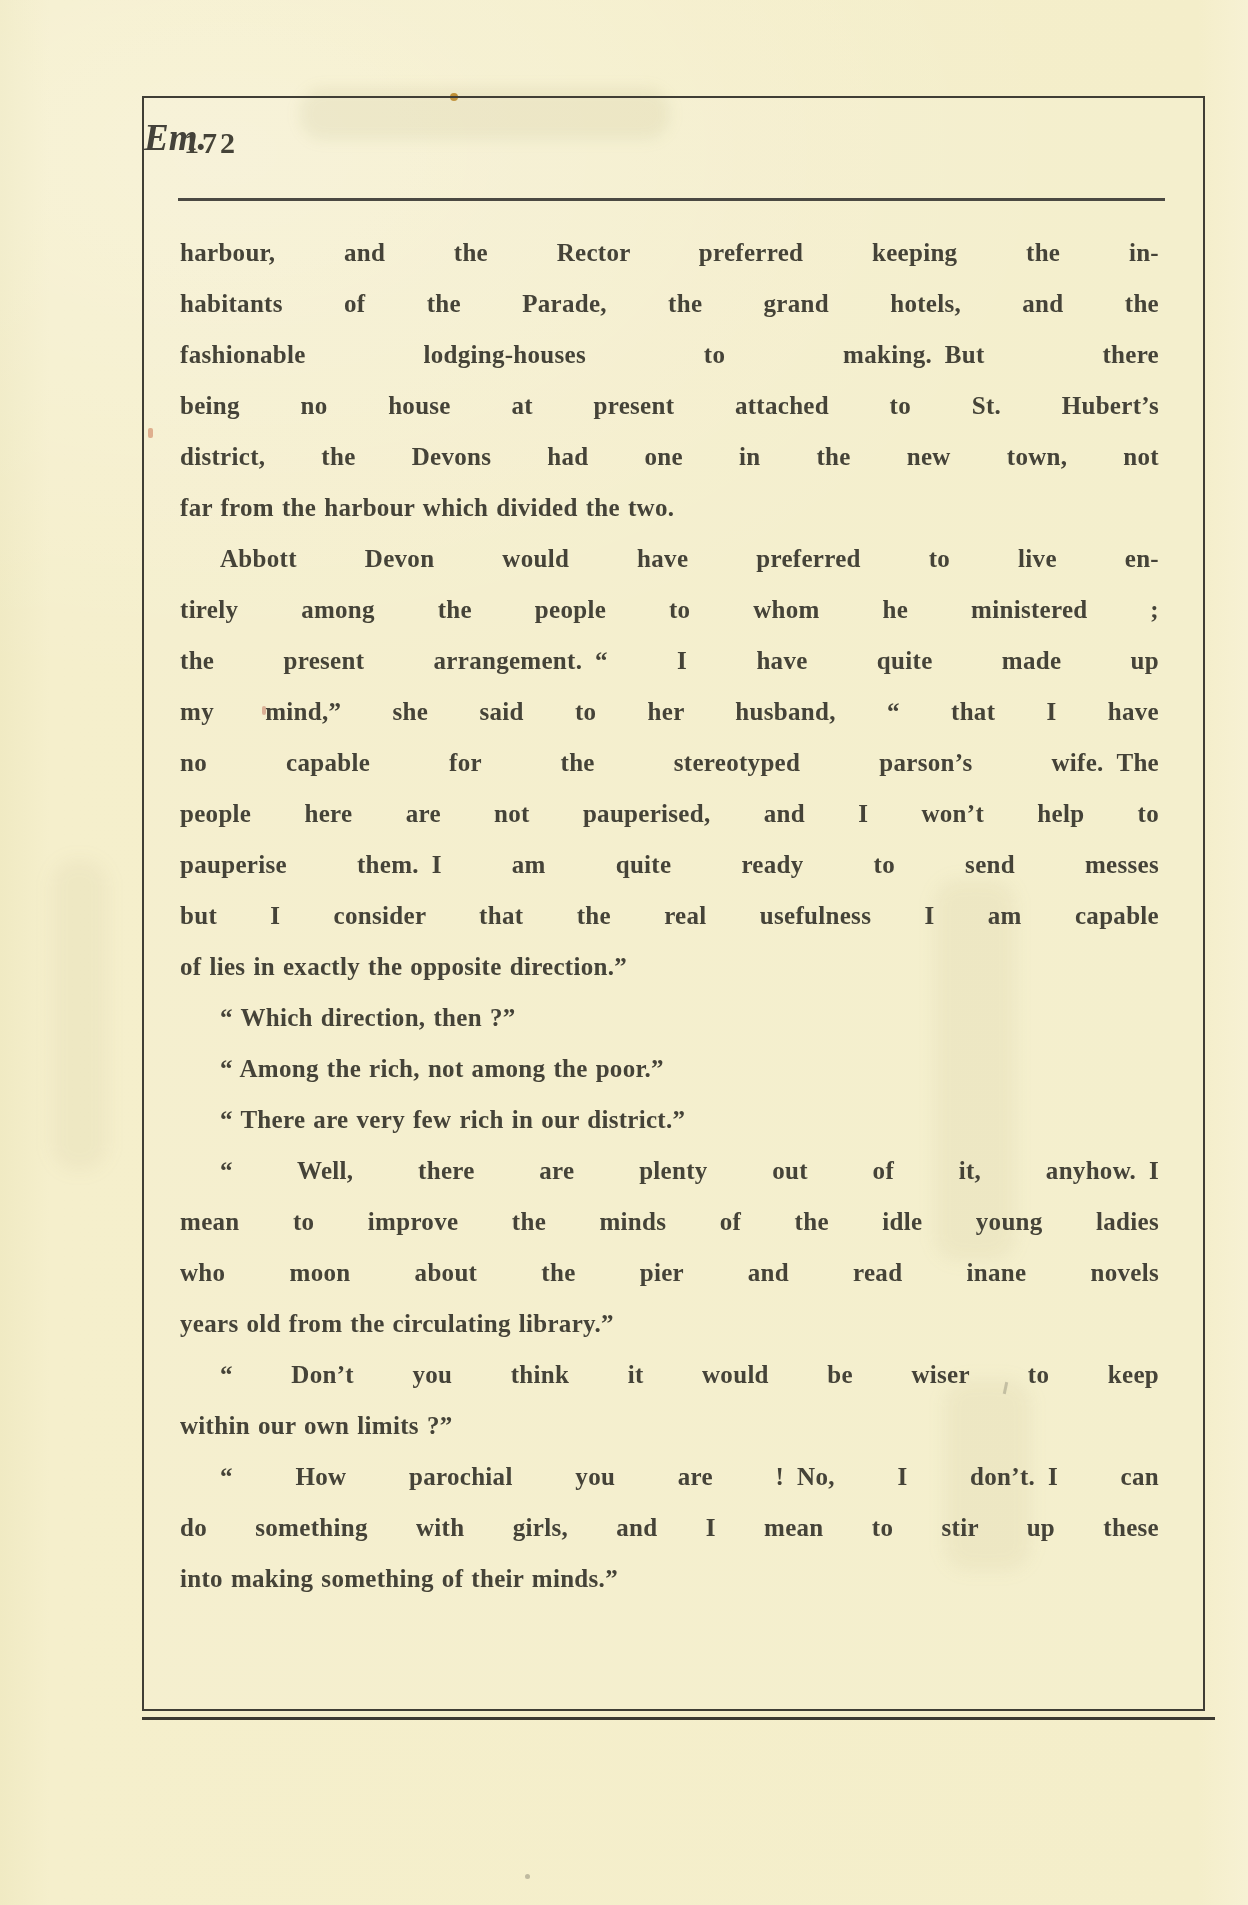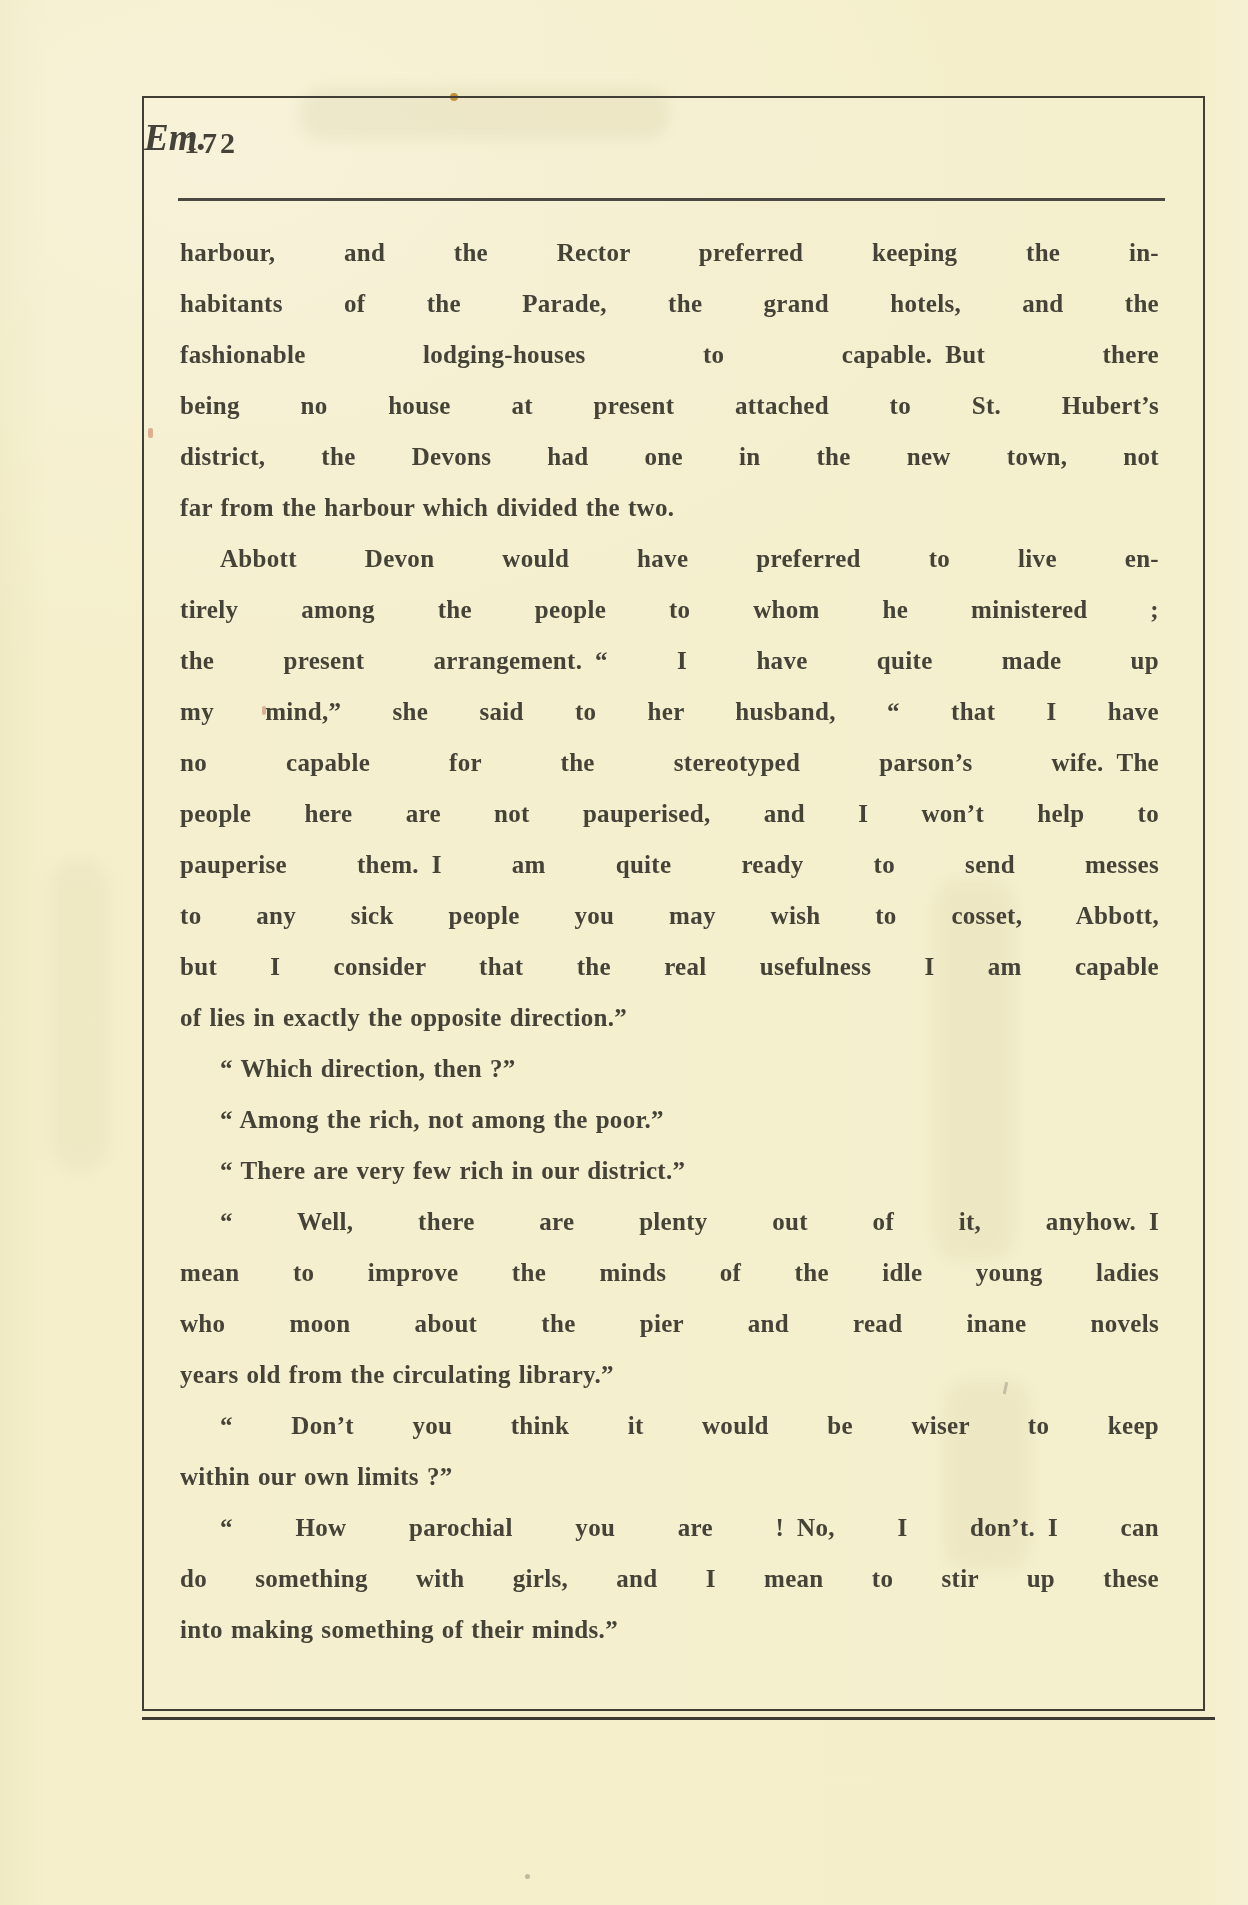--- a/index.html
+++ b/index.html
@@ -101,34 +101,33 @@
       <span class="page-number">172</span>
       <span class="running-title">Em.</span>
     </div>
 
     <div class="rule"></div>
 
     <div class="body">
         <div class="paragraph">
           <div class="line">harbour, and the Rector preferred keeping the in-</div>
           <div class="line">habitants of the Parade, the grand hotels, and the</div>
-          <div class="line">fashionable lodging-houses to capable. But there</div>
+          <div class="line">fashionable lodging-houses to making. But there</div>
           <div class="line">being no house at present attached to St. Hubert’s</div>
           <div class="line">district, the Devons had one in the new town, not</div>
           <div class="line last">far from the harbour which divided the two.</div>
         </div>
         <div class="paragraph indent">
           <div class="line">Abbott Devon would have preferred to live en-</div>
           <div class="line">tirely among the people to whom he ministered ;</div>
           <div class="line">the present arrangement. “ I have quite made up</div>
           <div class="line">my mind,” she said to her husband, “ that I have</div>
           <div class="line">no capable for the stereotyped parson’s wife. The</div>
           <div class="line">people here are not pauperised, and I won’t help to</div>
           <div class="line">pauperise them. I am quite ready to send messes</div>
-          <div class="line">to any sick people you may wish to cosset, Abbott,</div>
           <div class="line">but I consider that the real usefulness I am capable</div>
           <div class="line last">of lies in exactly the opposite direction.”</div>
         </div>
         <div class="paragraph indent">
           <div class="line last">“ Which direction, then ?”</div>
         </div>
         <div class="paragraph indent">
           <div class="line last">“ Among the rich, not among the poor.”</div>
         </div>
         <div class="paragraph indent">

